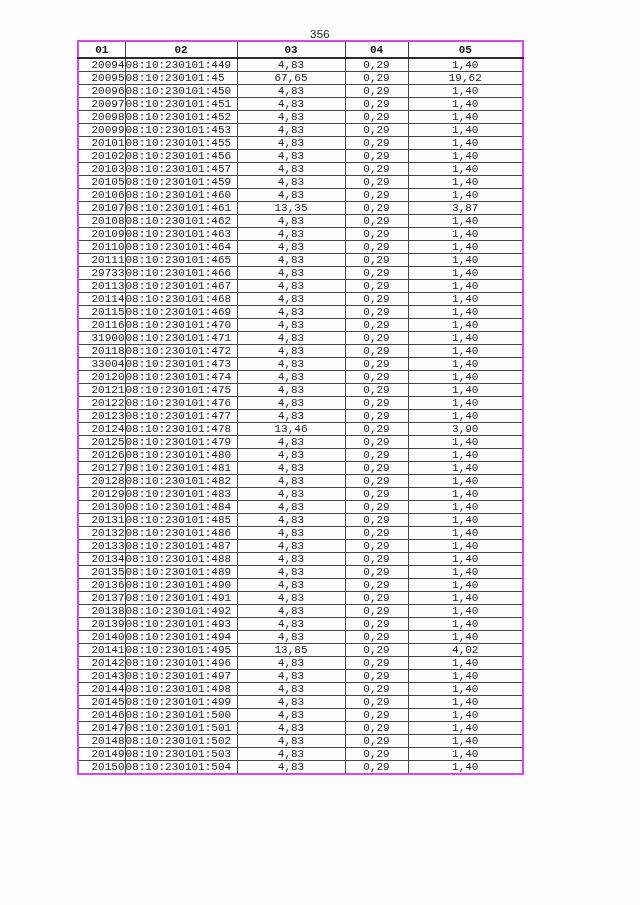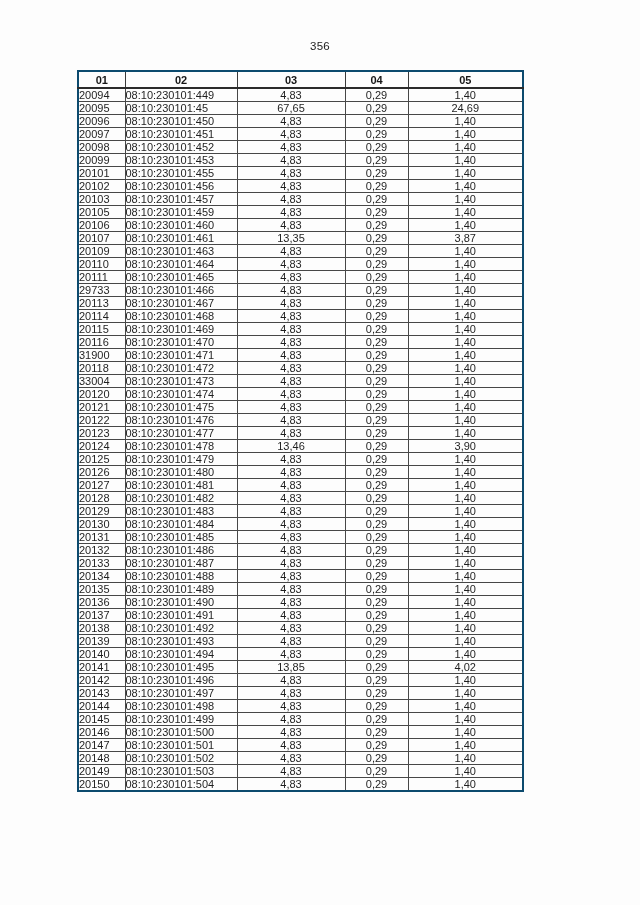--- a/index.html
+++ b/index.html
@@ -8,31 +8,32 @@
   }
   body {
     width: 640px;
     height: 905px;
     background: #fdfdfd;
     font-family: "Liberation Sans", sans-serif;
     color: #1d1d1d;
     overflow: hidden;
   }
   .page-number {
-    padding-top: 40px;
+    padding-top: 28px;
     text-align: center;
     font-size: 11.5px;
     letter-spacing: 0.2px;
     color: #222;
   }
   table.data-table {
     border-collapse: collapse;
     table-layout: fixed;
-    margin: 18px 0 0 77px;
-    border: 2px solid #0c4a6e;
+    margin: 0 0 0 77px;
+    border: 2px solid #d946ef;
+    font-family: Liberation Mono, monospace;
   }
   table.data-table th {
     border: 1px solid #3a3a3a;
     border-bottom: 2.5px solid #2b2b2b;
     height: 15px;
     font-size: 11px;
     font-weight: bold;
     text-align: center;
     padding: 0;
     white-space: nowrap;
@@ -42,21 +43,21 @@
   table.data-table td {
     border: 1px solid #474747;
     height: 12px;
     font-size: 11px;
     line-height: 12px;
     padding: 0;
     white-space: nowrap;
     overflow: hidden;
     color: #1f1f1f;
   }
-  td.c1 { padding-right: 4px; }
+  td.c1 { text-align: right; padding-right: 4px; }
   td.c2 { text-align: left;  padding-left: 3px; }
   td.c3, td.c4, td.c5 { text-align: center; }
 </style>
 </head>
 <body>
 
 <div class="page">
 
   <div class="page-number">356</div>
 
@@ -83,21 +84,21 @@
           <td class="c2">08:10:230101:449</td>
           <td class="c3">4,83</td>
           <td class="c4">0,29</td>
           <td class="c5">1,40</td>
         </tr>
         <tr>
           <td class="c1">20095</td>
           <td class="c2">08:10:230101:45</td>
           <td class="c3">67,65</td>
           <td class="c4">0,29</td>
-          <td class="c5">24,69</td>
+          <td class="c5">19,62</td>
         </tr>
         <tr>
           <td class="c1">20096</td>
           <td class="c2">08:10:230101:450</td>
           <td class="c3">4,83</td>
           <td class="c4">0,29</td>
           <td class="c5">1,40</td>
         </tr>
         <tr>
           <td class="c1">20097</td>
@@ -154,20 +155,27 @@
           <td class="c3">4,83</td>
           <td class="c4">0,29</td>
           <td class="c5">1,40</td>
         </tr>
         <tr>
           <td class="c1">20107</td>
           <td class="c2">08:10:230101:461</td>
           <td class="c3">13,35</td>
           <td class="c4">0,29</td>
           <td class="c5">3,87</td>
+        </tr>
+        <tr>
+          <td class="c1">20108</td>
+          <td class="c2">08:10:230101:462</td>
+          <td class="c3">4,83</td>
+          <td class="c4">0,29</td>
+          <td class="c5">1,40</td>
         </tr>
         <tr>
           <td class="c1">20109</td>
           <td class="c2">08:10:230101:463</td>
           <td class="c3">4,83</td>
           <td class="c4">0,29</td>
           <td class="c5">1,40</td>
         </tr>
         <tr>
           <td class="c1">20110</td>

